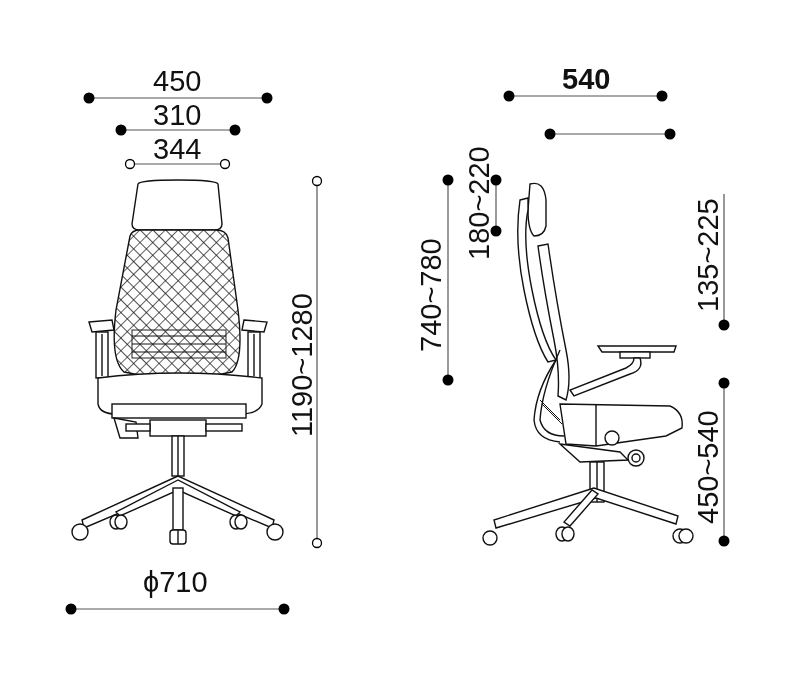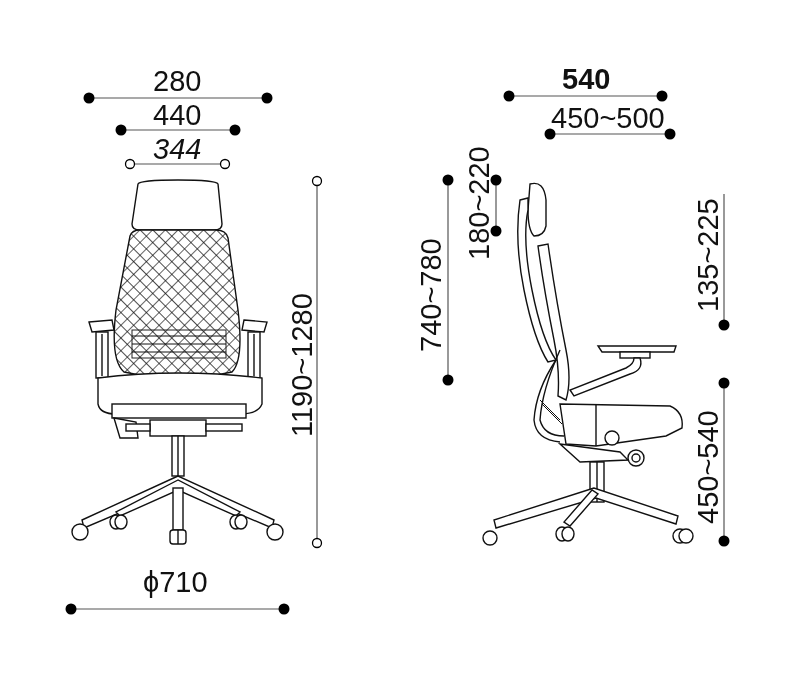--- a/index.html
+++ b/index.html
@@ -151,26 +151,25 @@
     <path d="M592 490 L564 522 L570 526 L598 494 Z" fill="#fff"></path>
 
     <circle cx="490" cy="538" r="7" fill="#fff"></circle>
     <ellipse cx="562" cy="534" rx="6" ry="7" fill="#fff"></ellipse>
     <ellipse cx="568" cy="534" rx="6" ry="7" fill="#fff"></ellipse>
     <circle cx="680" cy="536" r="7" fill="#fff"></circle>
     <circle cx="686" cy="536" r="7" fill="#fff"></circle>
   </g>
 </svg>
 
-<span class="dim-text" style="left:153px; top:67px;">280</span>
-<span class="dim-text" style="left:153px; top:101px;">440</span>
-<span class="dim-text" style="left:153px; top:135px;font-style:italic;">344</span>
+<span class="dim-text" style="left:153px; top:67px;">450</span>
+<span class="dim-text" style="left:153px; top:101px;">310</span>
+<span class="dim-text" style="left:153px; top:135px;">344</span>
 <span class="dim-text vert" style="left:288px; top:437px;">1190~1280</span>
 <span class="dim-text" style="left:143px; top:568px;">ϕ710</span>
 
 <span class="dim-text" style="left:562px; top:65px;font-weight:bold;">540</span>
-<span class="dim-text" style="left:551px; top:104px;">450~500</span>
 <span class="dim-text vert" style="left:417px; top:352px;">740~780</span>
 <span class="dim-text vert" style="left:465px; top:260px;">180~220</span>
 <span class="dim-text vert" style="left:694px; top:312px;">135~225</span>
 <span class="dim-text vert" style="left:694px; top:524px;">450~540</span>
 
 </div>
 
 </body></html>

